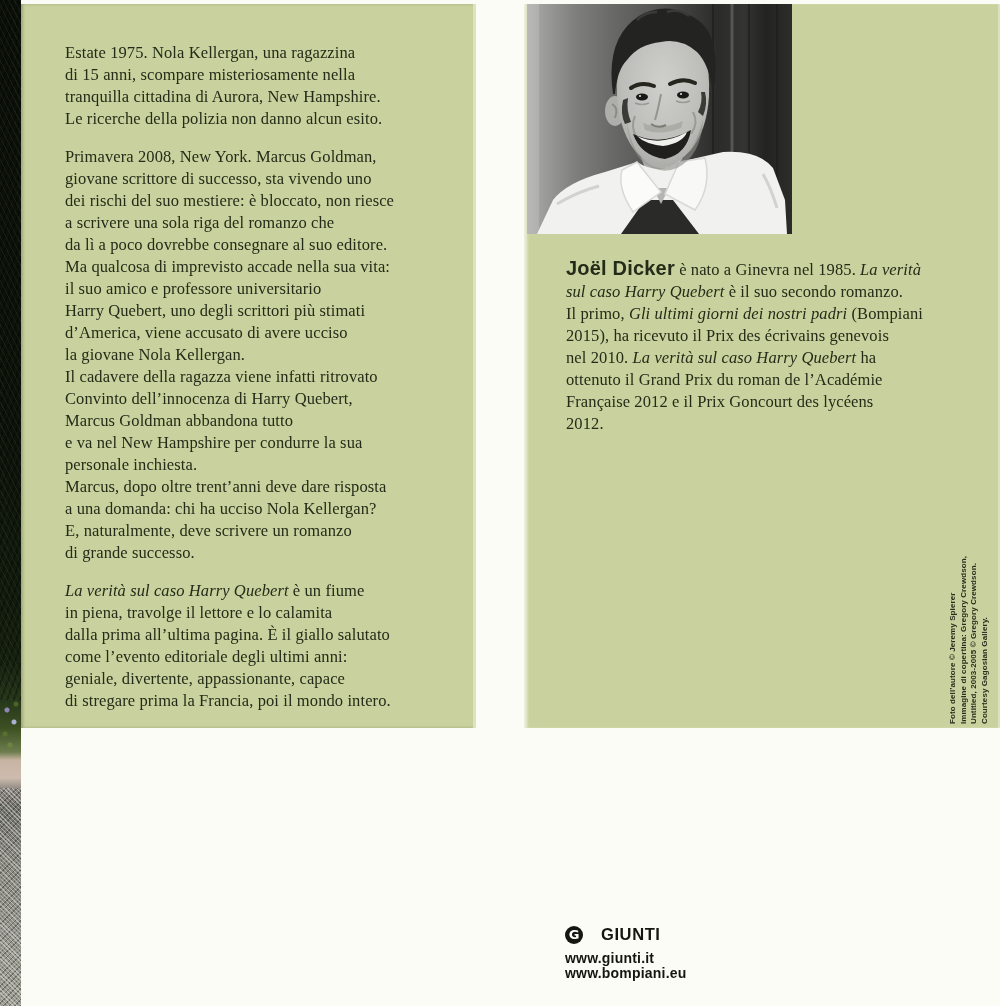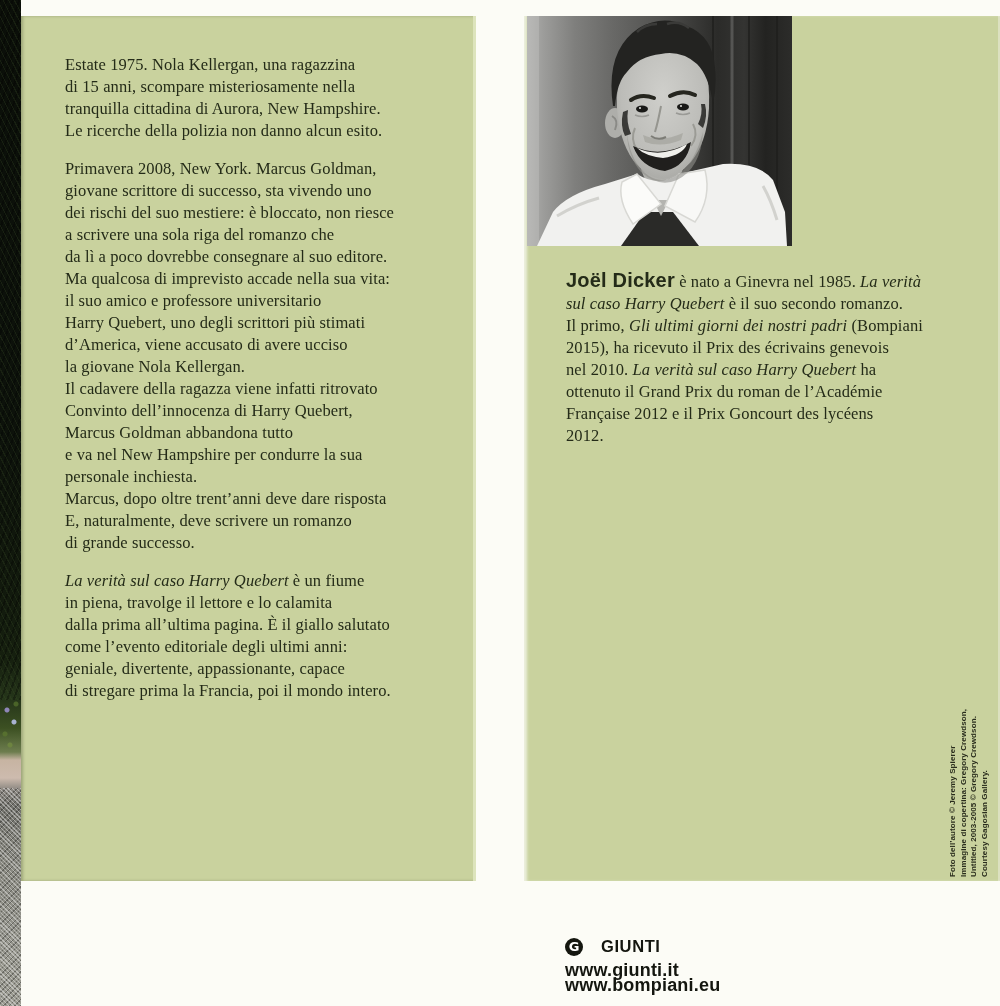--- a/index.html
+++ b/index.html
@@ -32,21 +32,21 @@
       repeating-linear-gradient(-45deg, rgba(20,20,18,.35) 0 1px, transparent 1px 4px);
   }
   .cover-strip::before{ 
     content:"";position:absolute;left:0;top:0;width:21px;height:700px;
     background:
       repeating-linear-gradient(63deg, rgba(60,80,40,.25) 0 1px, transparent 1px 5px),
       repeating-linear-gradient(-70deg, rgba(0,0,0,.3) 0 2px, transparent 2px 6px);
   }
 
   
-  .flap{position:absolute;top:16px;height:865px;background:var(--flap-green,#c9d29e);}
+  .flap{position:absolute;top:4px;height:724px;background:var(--flap-green,#c9d29e);}
   .flap.left{
     left:21px;width:455px;
     box-shadow:inset -3px 0 0 #dde4bc, inset 2px 0 3px rgba(30,40,15,.25);
   }
   .flap.right{
     left:524px;width:476px;
     box-shadow:inset 4px 0 3px -1px rgba(255,255,255,.65), inset -2px 0 0 rgba(255,255,255,.35);
   }
 
   
@@ -73,21 +73,21 @@
 
   
   .publisher{position:absolute;left:41px;top:921px;font-family:"Liberation Sans",sans-serif;color:var(--ink-black,#14160f);}
   .logo-row{display:flex;align-items:center;height:19px;}
   .logo-disc{
     width:18px;height:18px;border-radius:50%;background:var(--ink-black,#14160f);
     color:#fff;font-weight:bold;font-size:13px;line-height:18px;text-align:center;
     font-family:"DejaVu Sans",sans-serif;
   }
   .logo-text{font-weight:bold;font-size:16.5px;letter-spacing:.6px;margin-left:18px;}
-  .sites{margin-top:7px;font-weight:bold;font-size:18px;line-height:15px;letter-spacing:.2px;}
+  .sites{margin-top:7px;font-weight:bold;font-size:14px;line-height:15px;letter-spacing:.2px;}
 
   
   .credits-frame{position:absolute;right:10px;bottom:4px;width:42px;height:173px;}
   .credits{
     position:absolute;left:0;top:173px;width:173px;height:42px;
     transform-origin:0 0;transform:rotate(-90deg);
     font-family:"Liberation Sans",sans-serif;font-weight:bold;
     font-size:8px;line-height:10.5px;color:#2a2d1d;letter-spacing:.1px;
   }
   .credits .tline{white-space:nowrap;}
@@ -117,20 +117,21 @@
           <div class="tline"><span>il suo amico e professore universitario</span></div>
           <div class="tline"><span>Harry Quebert, uno degli scrittori più stimati</span></div>
           <div class="tline"><span>d’America, viene accusato di avere ucciso</span></div>
           <div class="tline"><span>la giovane Nola Kellergan.</span></div>
           <div class="tline"><span>Il cadavere della ragazza viene infatti ritrovato</span></div>
           <div class="tline"><span>Convinto dell’innocenza di Harry Quebert,</span></div>
           <div class="tline"><span>Marcus Goldman abbandona tutto</span></div>
           <div class="tline"><span>e va nel New Hampshire per condurre la sua</span></div>
           <div class="tline"><span>personale inchiesta.</span></div>
           <div class="tline"><span>Marcus, dopo oltre trent’anni deve dare risposta</span></div>
+          <div class="tline"><span>a una domanda: chi ha ucciso Nola Kellergan?</span></div>
           <div class="tline"><span>E, naturalmente, deve scrivere un romanzo</span></div>
           <div class="tline"><span>di grande successo.</span></div>
         </div>
       <div class="para">
           <div class="tline"><span class="it">La verità sul caso Harry Quebert</span><span> è un fiume</span></div>
           <div class="tline"><span>in piena, travolge il lettore e lo calamita</span></div>
           <div class="tline"><span>dalla prima all’ultima pagina. È il giallo salutato</span></div>
           <div class="tline"><span>come l’evento editoriale degli ultimi anni:</span></div>
           <div class="tline"><span>geniale, divertente, appassionante, capace</span></div>
           <div class="tline"><span>di stregare prima la Francia, poi il mondo intero.</span></div>

